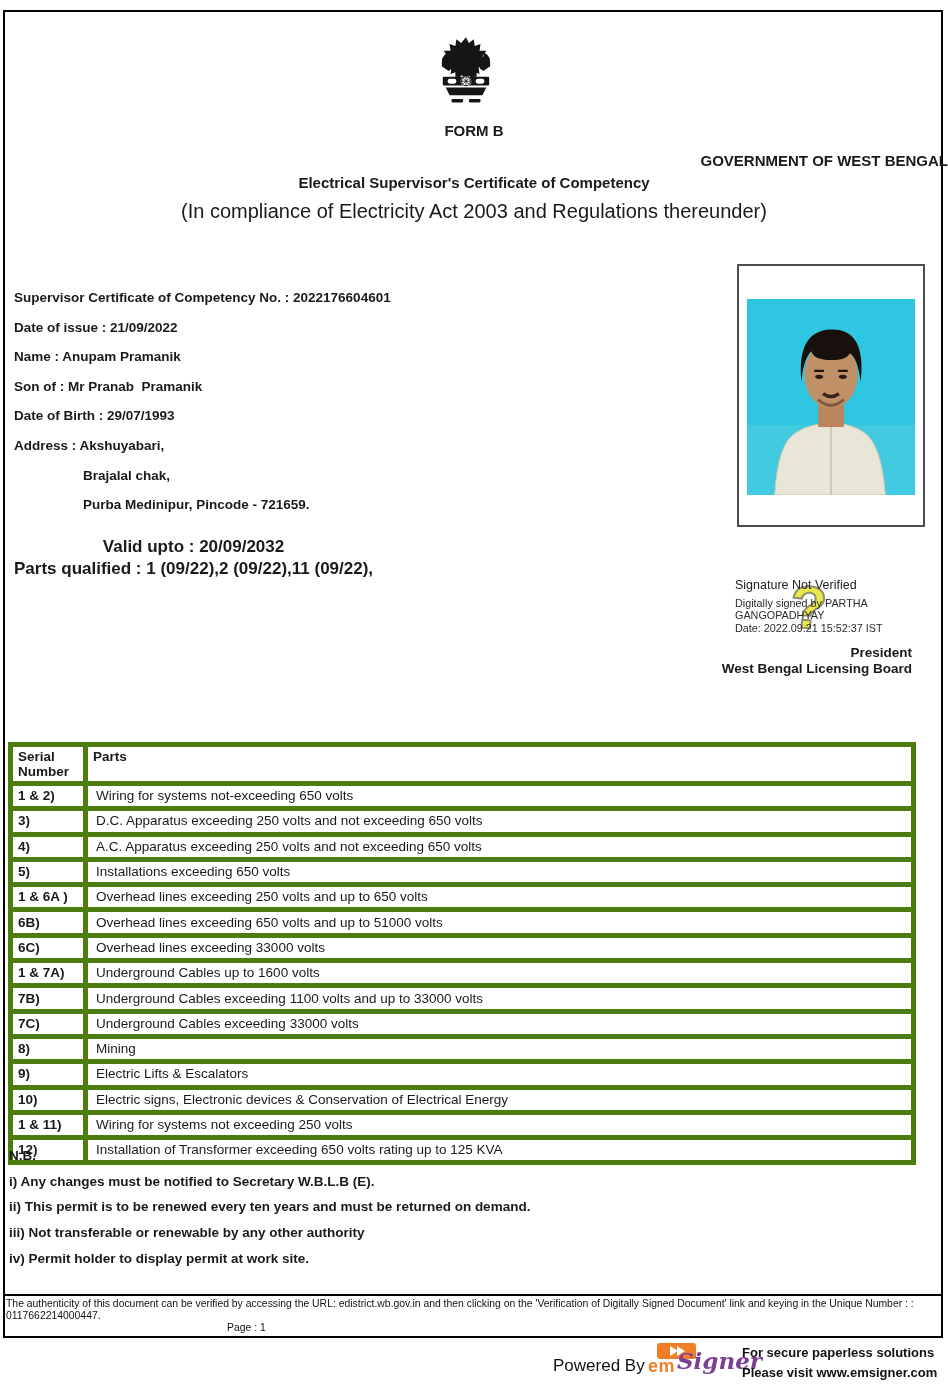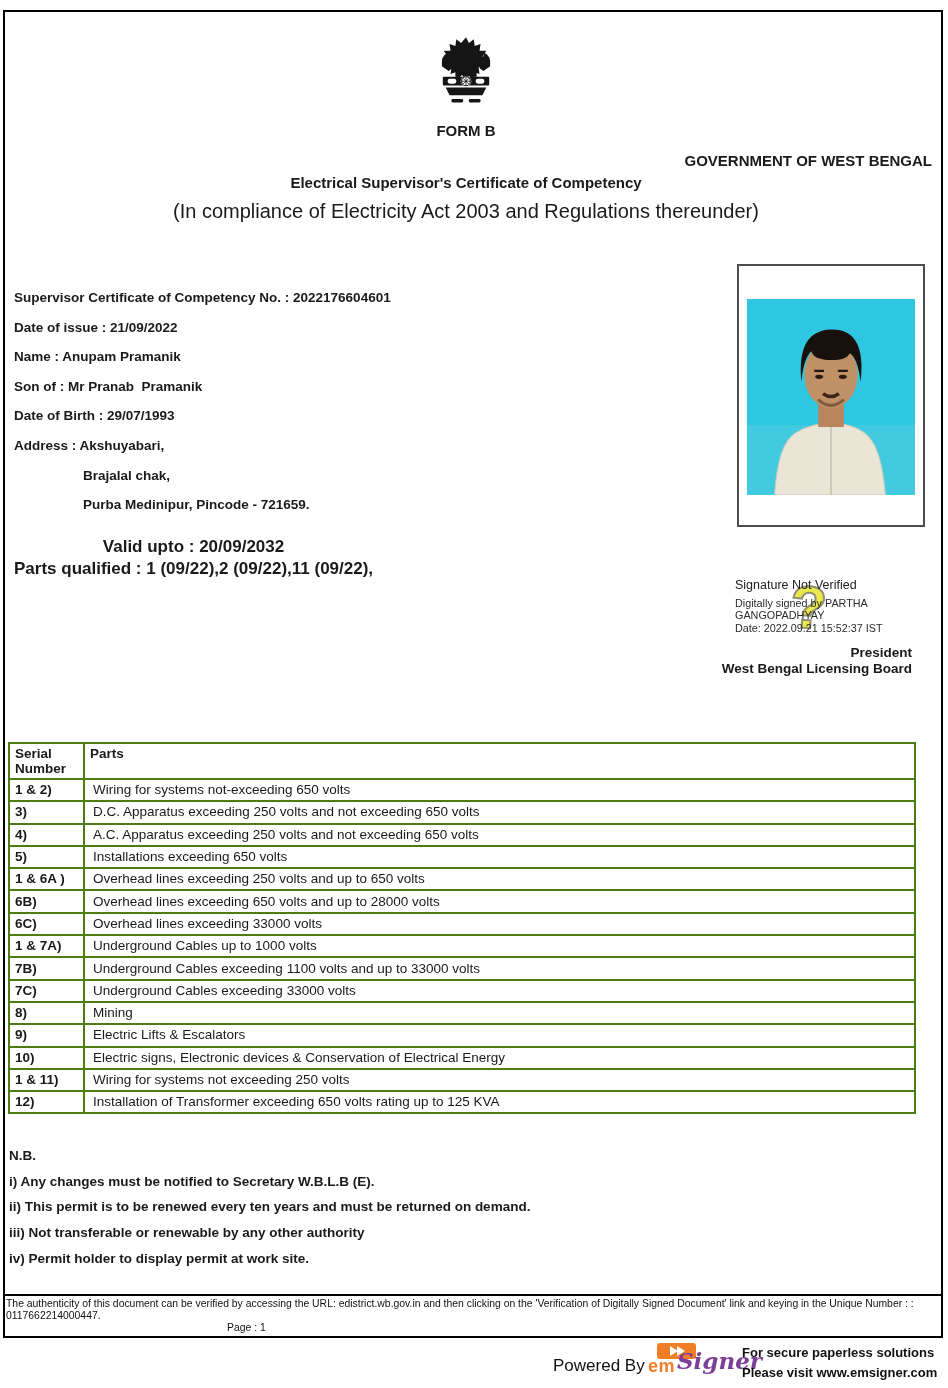--- a/index.html
+++ b/index.html
@@ -10,21 +10,21 @@
   }
 
   
   .page-frame{
     position:absolute;left:3px;top:10px;width:940px;height:1328px;
     border:2px solid #000;box-sizing:border-box;background:#fff;
   }
 
   
   .emblem-wrap{position:absolute;left:0;top:36px;width:948px;display:flex;justify-content:center;padding-right:16px;box-sizing:border-box;}
-  .title{position:absolute;left:0;width:948px;text-align:center;padding-right:16px;box-sizing:border-box;font-weight:bold;font-size:15px;}
+  .title{position:absolute;left:0;width:948px;text-align:center;box-sizing:border-box;font-weight:bold;font-size:15px;}
   .title.form-b{top:122px;}
   .title.gov{top:152px;text-align:right;}
   .title.cert{top:174px;}
   .title.compliance{top:200px;font-weight:normal;font-size:20px;}
 
   
   .details{position:absolute;left:14px;top:283px;font-size:13.5px;font-weight:bold;}
   .detail-line{line-height:29.6px;white-space:pre-wrap;}
   .detail-line.indent{padding-left:69px;}
   .validity{position:absolute;left:14px;top:536px;font-size:17px;font-weight:bold;text-align:center;}
@@ -49,21 +49,21 @@
     text-shadow:0 0 1px #77775a;
     transform:rotate(4deg);
   }
   .president-block{position:absolute;left:688px;top:645px;width:224px;text-align:right;font-weight:bold;font-size:13.5px;line-height:15.5px;}
 
   
   table.parts{
     position:absolute;left:8px;top:742px;width:908px;
     border-collapse:collapse;table-layout:fixed;font-size:13.5px;
   }
-  table.parts th, table.parts td{border:2px solid #4d7c0f;margin-left:11px;}
+  table.parts th, table.parts td{border:5px solid #4d7c0f;margin-left:11px;}
   table.parts th{
     text-align:left;vertical-align:top;font-size:13.5px;
     padding:2px 0 2px 5px;height:30px;line-height:15px;
   }
   table.parts td{height:18.3px;vertical-align:middle;padding:1px 0 1px 5px;line-height:16px;}
   table.parts td.serial{font-weight:bold;white-space:pre-wrap;}
   table.parts td.part{padding-left:8px;}
   .col-serial{width:75px;}
 
   
@@ -195,29 +195,29 @@
   <tr>
         <td class="serial">5)</td>
         <td class="part">Installations exceeding 650 volts</td>
       </tr>
   <tr>
         <td class="serial">1 &amp; 6A )</td>
         <td class="part">Overhead lines exceeding 250 volts and up to 650 volts</td>
       </tr>
   <tr>
         <td class="serial">6B)</td>
-        <td class="part">Overhead lines exceeding 650 volts and up to 28000 volts</td>
+        <td class="part">Overhead lines exceeding 650 volts and up to 51000 volts</td>
       </tr>
   <tr>
         <td class="serial">6C)</td>
         <td class="part">Overhead lines exceeding 33000 volts</td>
       </tr>
   <tr>
         <td class="serial">1 &amp; 7A)</td>
-        <td class="part">Underground Cables up to 1000 volts</td>
+        <td class="part">Underground Cables up to 1600 volts</td>
       </tr>
   <tr>
         <td class="serial">7B)</td>
         <td class="part">Underground Cables exceeding 1100 volts and up to 33000 volts</td>
       </tr>
   <tr>
         <td class="serial">7C)</td>
         <td class="part">Underground Cables exceeding 33000 volts</td>
       </tr>
   <tr>

